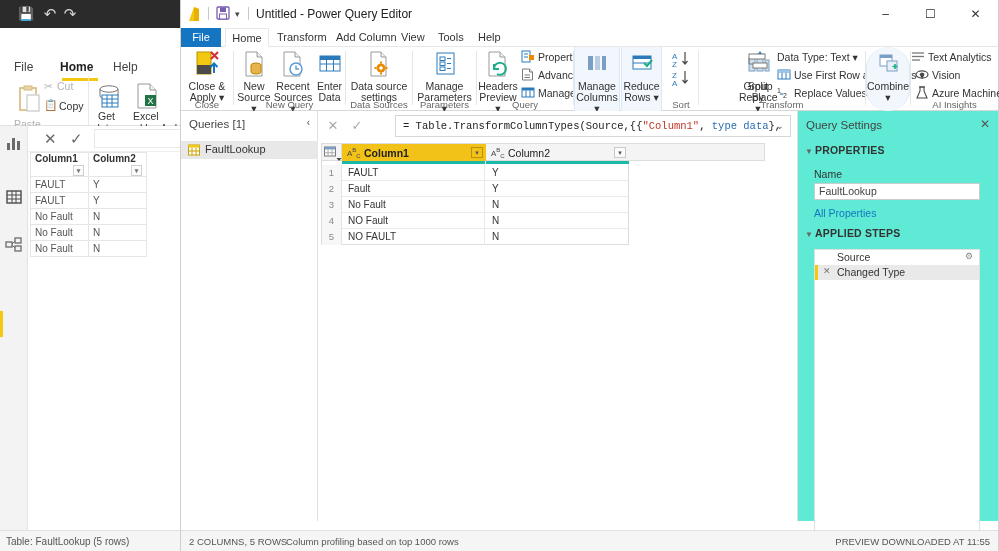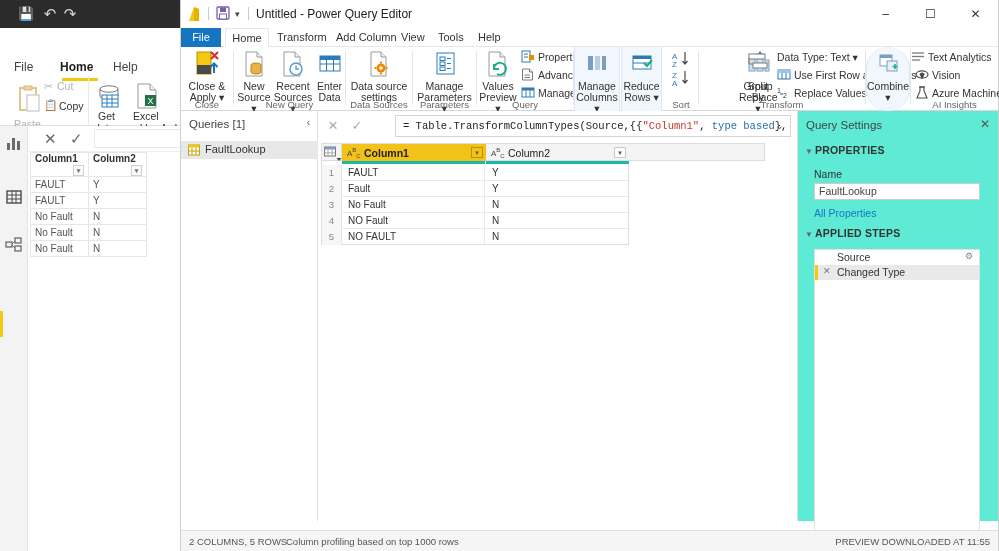--- a/index.html
+++ b/index.html
@@ -244,20 +244,23 @@
           <td>No Fault</td>
           <td>N</td>
         </tr>
     <tr>
           <td>No Fault</td>
           <td>N</td>
         </tr>
   </tbody>
     </table>
 
+  <div id="pbi-status">
+    <span id="pbi-status-text">Table: FaultLookup (5 rows)</span>
+  </div>
 </div>
 
 <div id="pq">
 
   <div id="pq-titlebar">
     <span id="pq-appicon">
       <svg viewBox="0 0 13 14" width="13" height="14">
           <path d="M0 14 L5 0 L10 2 L10 14 Z" fill="#f2c811"></path>
           <path d="M5 0 L10 2 L10 14 L5 14 Z" fill="#e8b000"></path>
         </svg>
@@ -392,21 +395,21 @@
     <div class="rgroup" style="left:296px;width:96px;">
       <div class="bigbtn" style="left:0;width:42px;">
         <span class="bico">
           <svg viewBox="0 0 28 30" width="28" height="30">
               <path d="M5 3 h11 l5 5 v19 H5 Z" fill="#fff" stroke="#9a9a9a"></path>
               <path d="M16 3 v5 h5" fill="#f0f0f0" stroke="#9a9a9a"></path>
               <path d="M10 20 a6 6 0 1 1 3 5" stroke="#1cae8b" stroke-width="2" fill="none"></path>
               <path d="M10 15 l0 5 l5 0" stroke="#1cae8b" stroke-width="2" fill="none"></path>
             </svg>
         </span>
-        <span>Values</span><br>
+        <span>Headers</span><br>
         <span>Preview</span><span> ▾</span>
       </div>
       <div class="smbtn" style="left:44px;top:3px;">
         <span class="sico"><svg viewBox="0 0 14 13" width="14" height="13">
               <rect x="1" y="1" width="8" height="11" fill="#fff" stroke="#2b7bba"></rect>
               <line x1="3" y1="4" x2="7" y2="4" stroke="#2b7bba"></line>
               <line x1="3" y1="7" x2="7" y2="7" stroke="#2b7bba"></line>
               <rect x="8" y="5" width="5" height="5" fill="#ed8b00"></rect>
             </svg></span><span>Properties</span>
       </div>
@@ -581,21 +584,21 @@
     </div>
   </div>
 
   <div id="pq-main">
 
     <div id="fbar">
       <span class="fbtn" id="fb-x">✕</span>
       <span class="fbtn" id="fb-check">✓</span>
       <span class="fbtn" id="fb-fx">fx</span>
       <div id="fb-input">
-        <span id="fb-text"><span>= Table.TransformColumnTypes(Source,{{</span><span class="tok-str">"Column1"</span><span>, </span><span class="tok-kw">type based</span><span>},</span></span>
+        <span id="fb-text"><span>= Table.TransformColumnTypes(Source,{{</span><span class="tok-str">"Column1"</span><span>, </span><span class="tok-kw">type data</span><span>},</span></span>
         <span id="fb-chev">⌄</span>
       </div>
     </div>
 
     <div id="grid">
       <div id="grid-head">
         <div id="gh-corner">
           <svg viewBox="0 0 20 17" width="20" height="17" style="margin:2px 0 0 2px;">
               <rect x="0.5" y="1" width="11" height="9" fill="#fff" stroke="#777"></rect>
               <rect x="0.5" y="1" width="11" height="2.5" fill="#7b9fc4"></rect>

